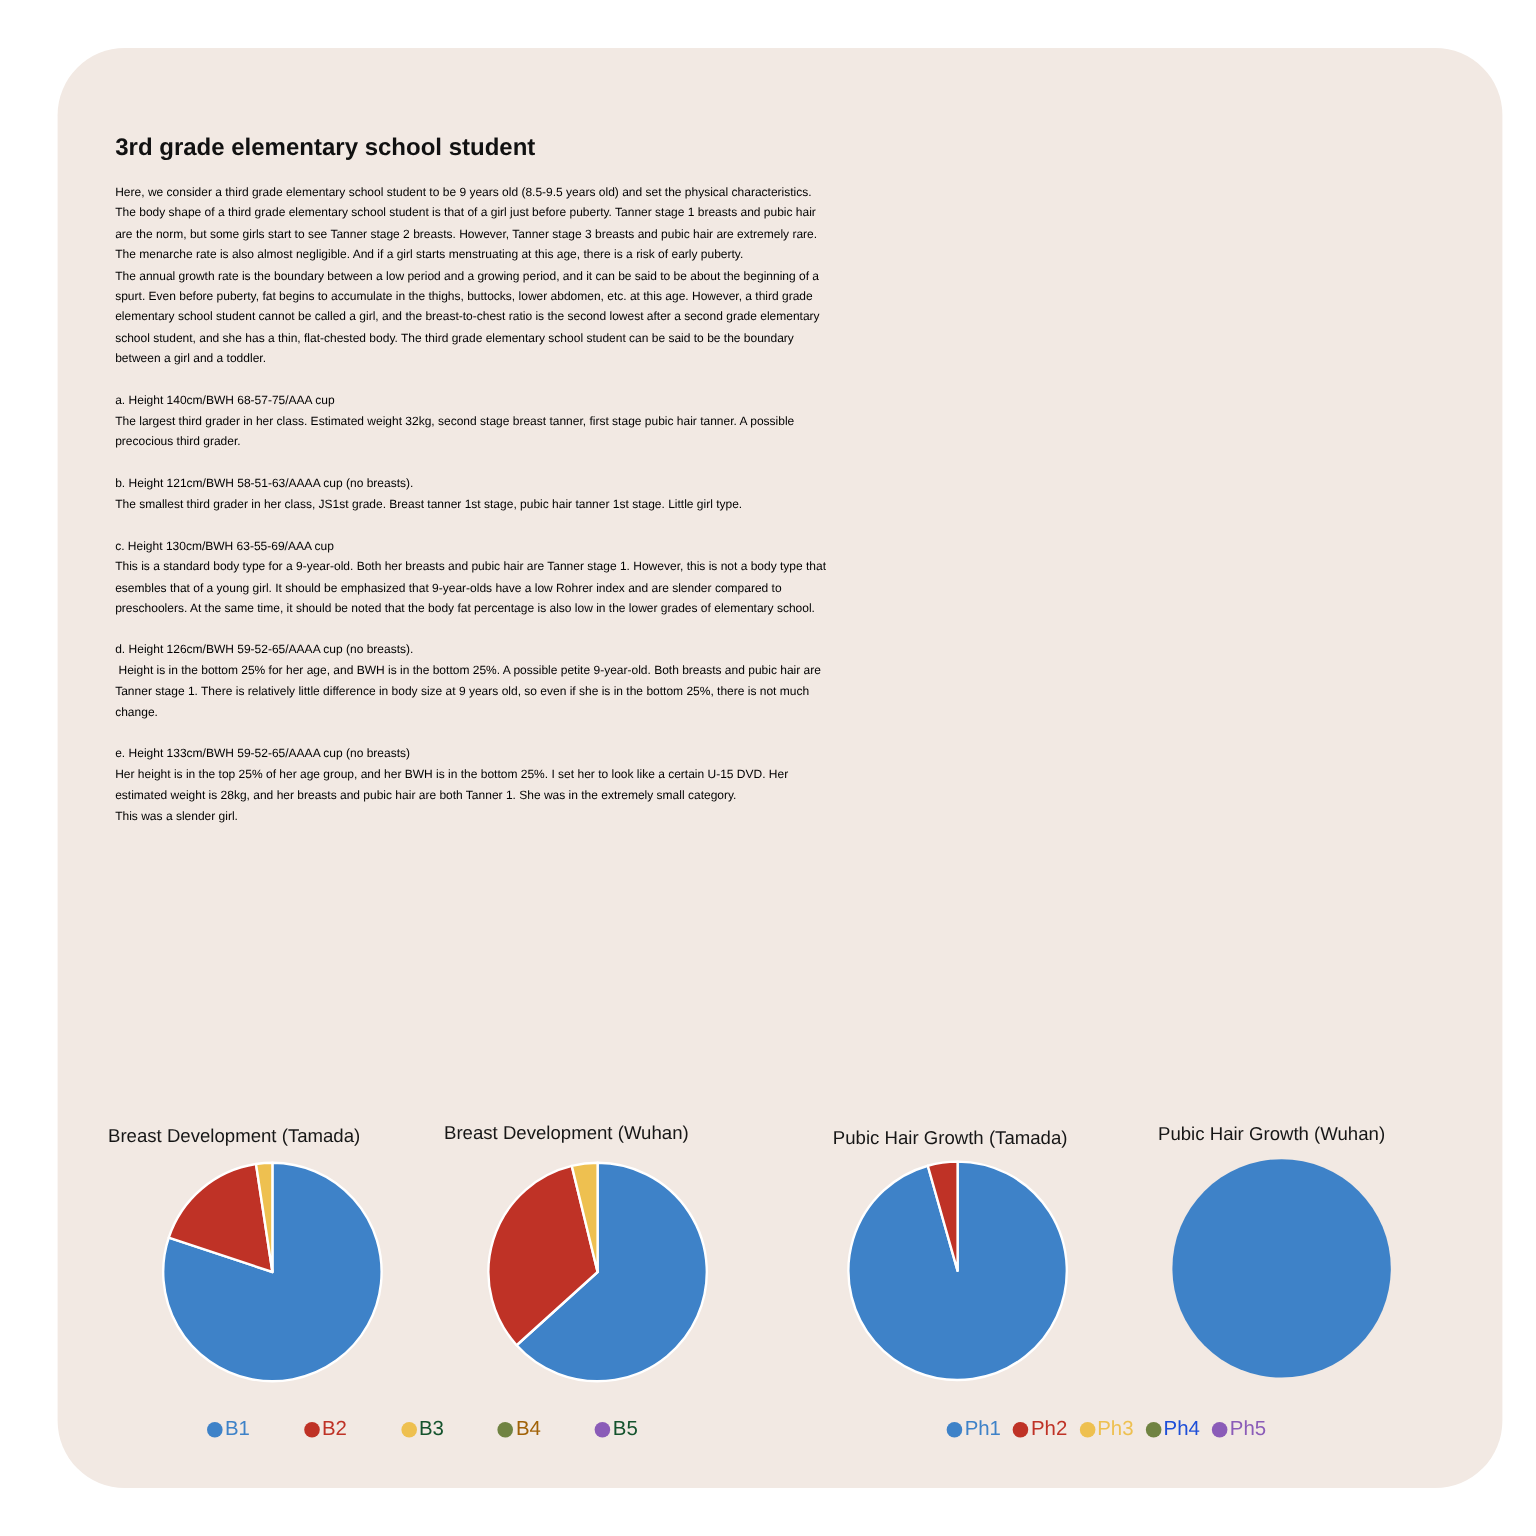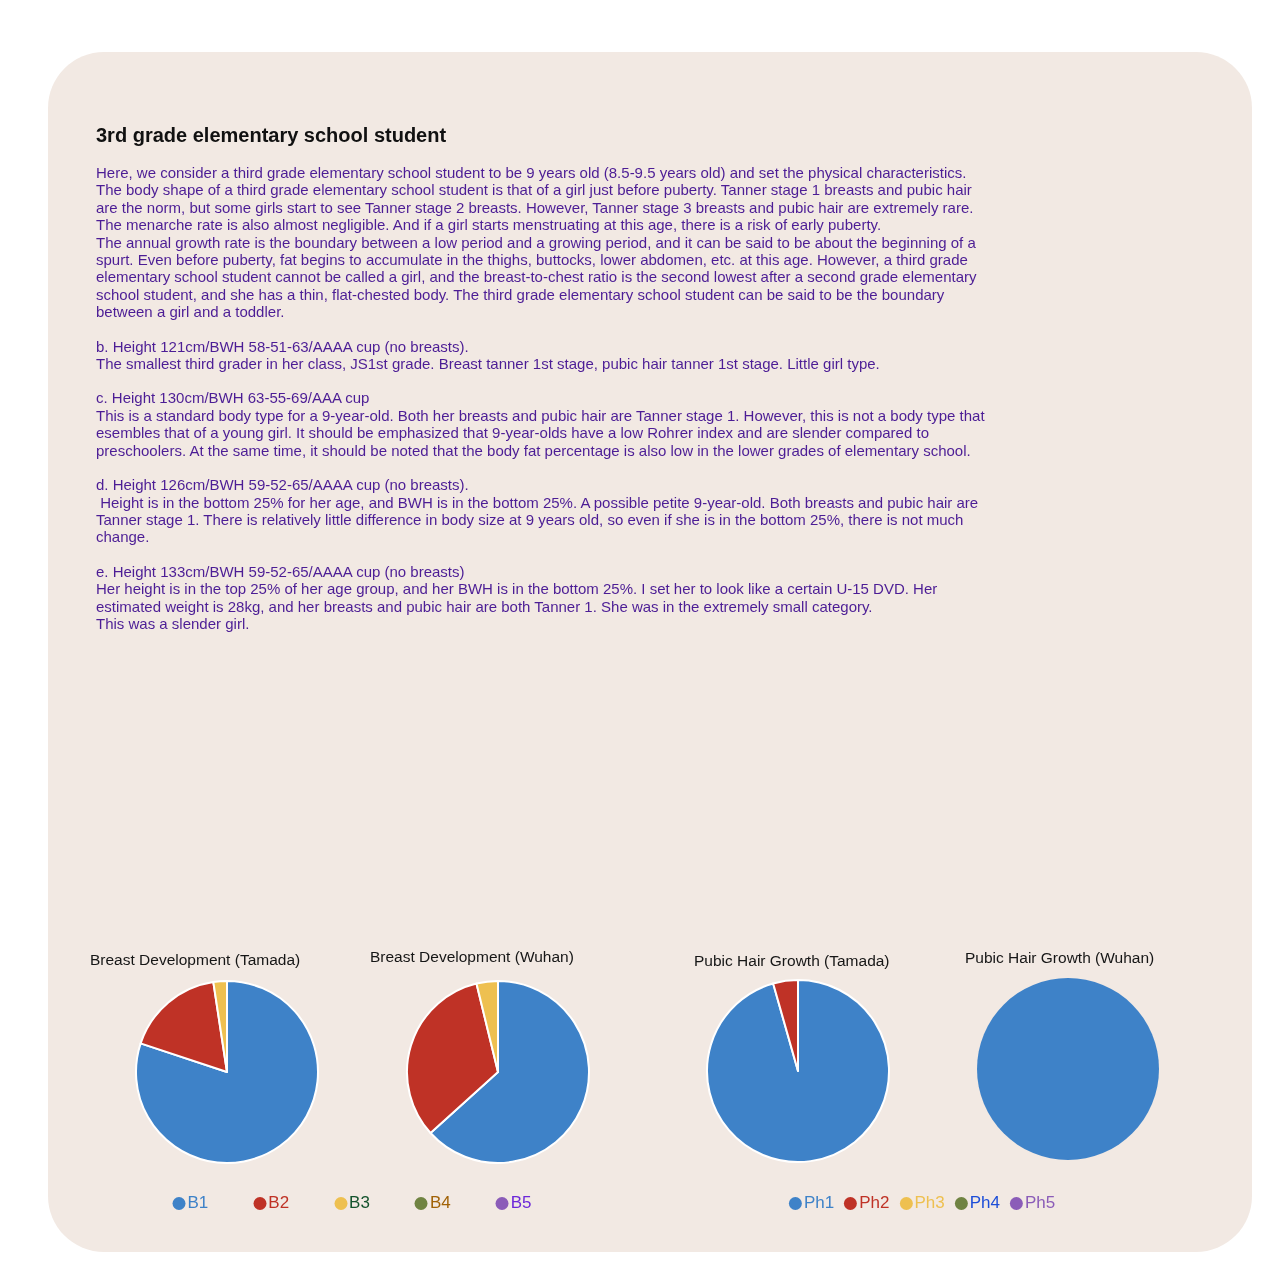--- a/index.html
+++ b/index.html
@@ -1,32 +1,32 @@
 <!DOCTYPE html>
 <html><head>
 <meta charset="utf-8">
 <style>
   html,body{margin:0;padding:0;}
   body{
     width:1280px;height:1280px;position:relative;background:#ffffff;
     font-family:"Liberation Sans", sans-serif;color:#1b1b1b;overflow:hidden;
   }
   .card{
-    position:absolute;left:48px;top:52px;width:1204px;height:1200px;
+    position:absolute;left:48px;top:40px;width:1204px;height:1200px;
     background:#f2e9e3;border-radius:56px;
   }
   .text-col{
     position:absolute;left:48px;top:72px;width:1100px;
   }
   .text-col h1{
     font-size:20px;font-weight:bold;margin:0 0 17px 0;color:#111;
   }
   .text-col p{
-    font-size:15px;line-height:17.4px;margin:0 0 17px 0;
-    white-space:pre-line;color:#4c1d95;
+    font-size:10px;line-height:17.4px;margin:0 0 17px 0;
+    white-space:pre-line;color:#000000;
   }
   .chart-title{
     position:absolute;font-size:15.5px;color:#161616;white-space:nowrap;
   }
   .t0{left:42px;top:899px;}
   .t1{left:322px;top:896px;text-align:right;}
   .t2{left:646px;top:900px;}
   .t3{left:917px;top:897px;}
   .pie{position:absolute;width:186px;height:186px;}
   .p0{left:86px;top:927px;}
@@ -51,20 +51,23 @@
     <h1>3rd grade elementary school student</h1>
     <p>Here, we consider a third grade elementary school student to be 9 years old (8.5-9.5 years old) and set the physical characteristics.
 The body shape of a third grade elementary school student is that of a girl just before puberty. Tanner stage 1 breasts and pubic hair
 are the norm, but some girls start to see Tanner stage 2 breasts. However, Tanner stage 3 breasts and pubic hair are extremely rare.
 The menarche rate is also almost negligible. And if a girl starts menstruating at this age, there is a risk of early puberty.
 The annual growth rate is the boundary between a low period and a growing period, and it can be said to be about the beginning of a
 spurt. Even before puberty, fat begins to accumulate in the thighs, buttocks, lower abdomen, etc. at this age. However, a third grade
 elementary school student cannot be called a girl, and the breast-to-chest ratio is the second lowest after a second grade elementary
 school student, and she has a thin, flat-chested body. The third grade elementary school student can be said to be the boundary
 between a girl and a toddler.</p>
+    <p>a. Height 140cm/BWH 68-57-75/AAA cup
+The largest third grader in her class. Estimated weight 32kg, second stage breast tanner, first stage pubic hair tanner. A possible
+precocious third grader.</p>
     <p>b. Height 121cm/BWH 58-51-63/AAAA cup (no breasts).
 The smallest third grader in her class, JS1st grade. Breast tanner 1st stage, pubic hair tanner 1st stage. Little girl type.</p>
     <p>c. Height 130cm/BWH 63-55-69/AAA cup
 This is a standard body type for a 9-year-old. Both her breasts and pubic hair are Tanner stage 1. However, this is not a body type that
 esembles that of a young girl. It should be emphasized that 9-year-olds have a low Rohrer index and are slender compared to
 preschoolers. At the same time, it should be noted that the body fat percentage is also low in the lower grades of elementary school.</p>
     <p>d. Height 126cm/BWH 59-52-65/AAAA cup (no breasts).
 &nbsp;Height is in the bottom 25% for her age, and BWH is in the bottom 25%. A possible petite 9-year-old. Both breasts and pubic hair are
 Tanner stage 1. There is relatively little difference in body size at 9 years old, so even if she is in the bottom 25%, there is not much
 change.</p>
@@ -109,21 +112,21 @@
       <span class="legend-item">
         <span class="legend-dot" style="background: rgb(238, 192, 80);"></span>
         <span style="color: #14532d; text-align: right;">B3</span>
       </span>
       <span class="legend-item">
         <span class="legend-dot" style="background: rgb(112, 131, 66);"></span>
         <span style="color: #a16207;">B4</span>
       </span>
       <span class="legend-item">
         <span class="legend-dot" style="background: rgb(139, 92, 184);"></span>
-        <span style="color: #6d28d9;">B5</span>
+        <span style="color: #14532d;">B5</span>
       </span>
     </div>
   <div class="legend lg1">
       <span class="legend-item">
         <span class="legend-dot" style="background: rgb(62, 130, 200);"></span>
         <span style="color: rgb(62, 130, 200);">Ph1</span>
       </span>
       <span class="legend-item">
         <span class="legend-dot" style="background: rgb(191, 50, 38);"></span>
         <span style="color: rgb(191, 50, 38);">Ph2</span>

